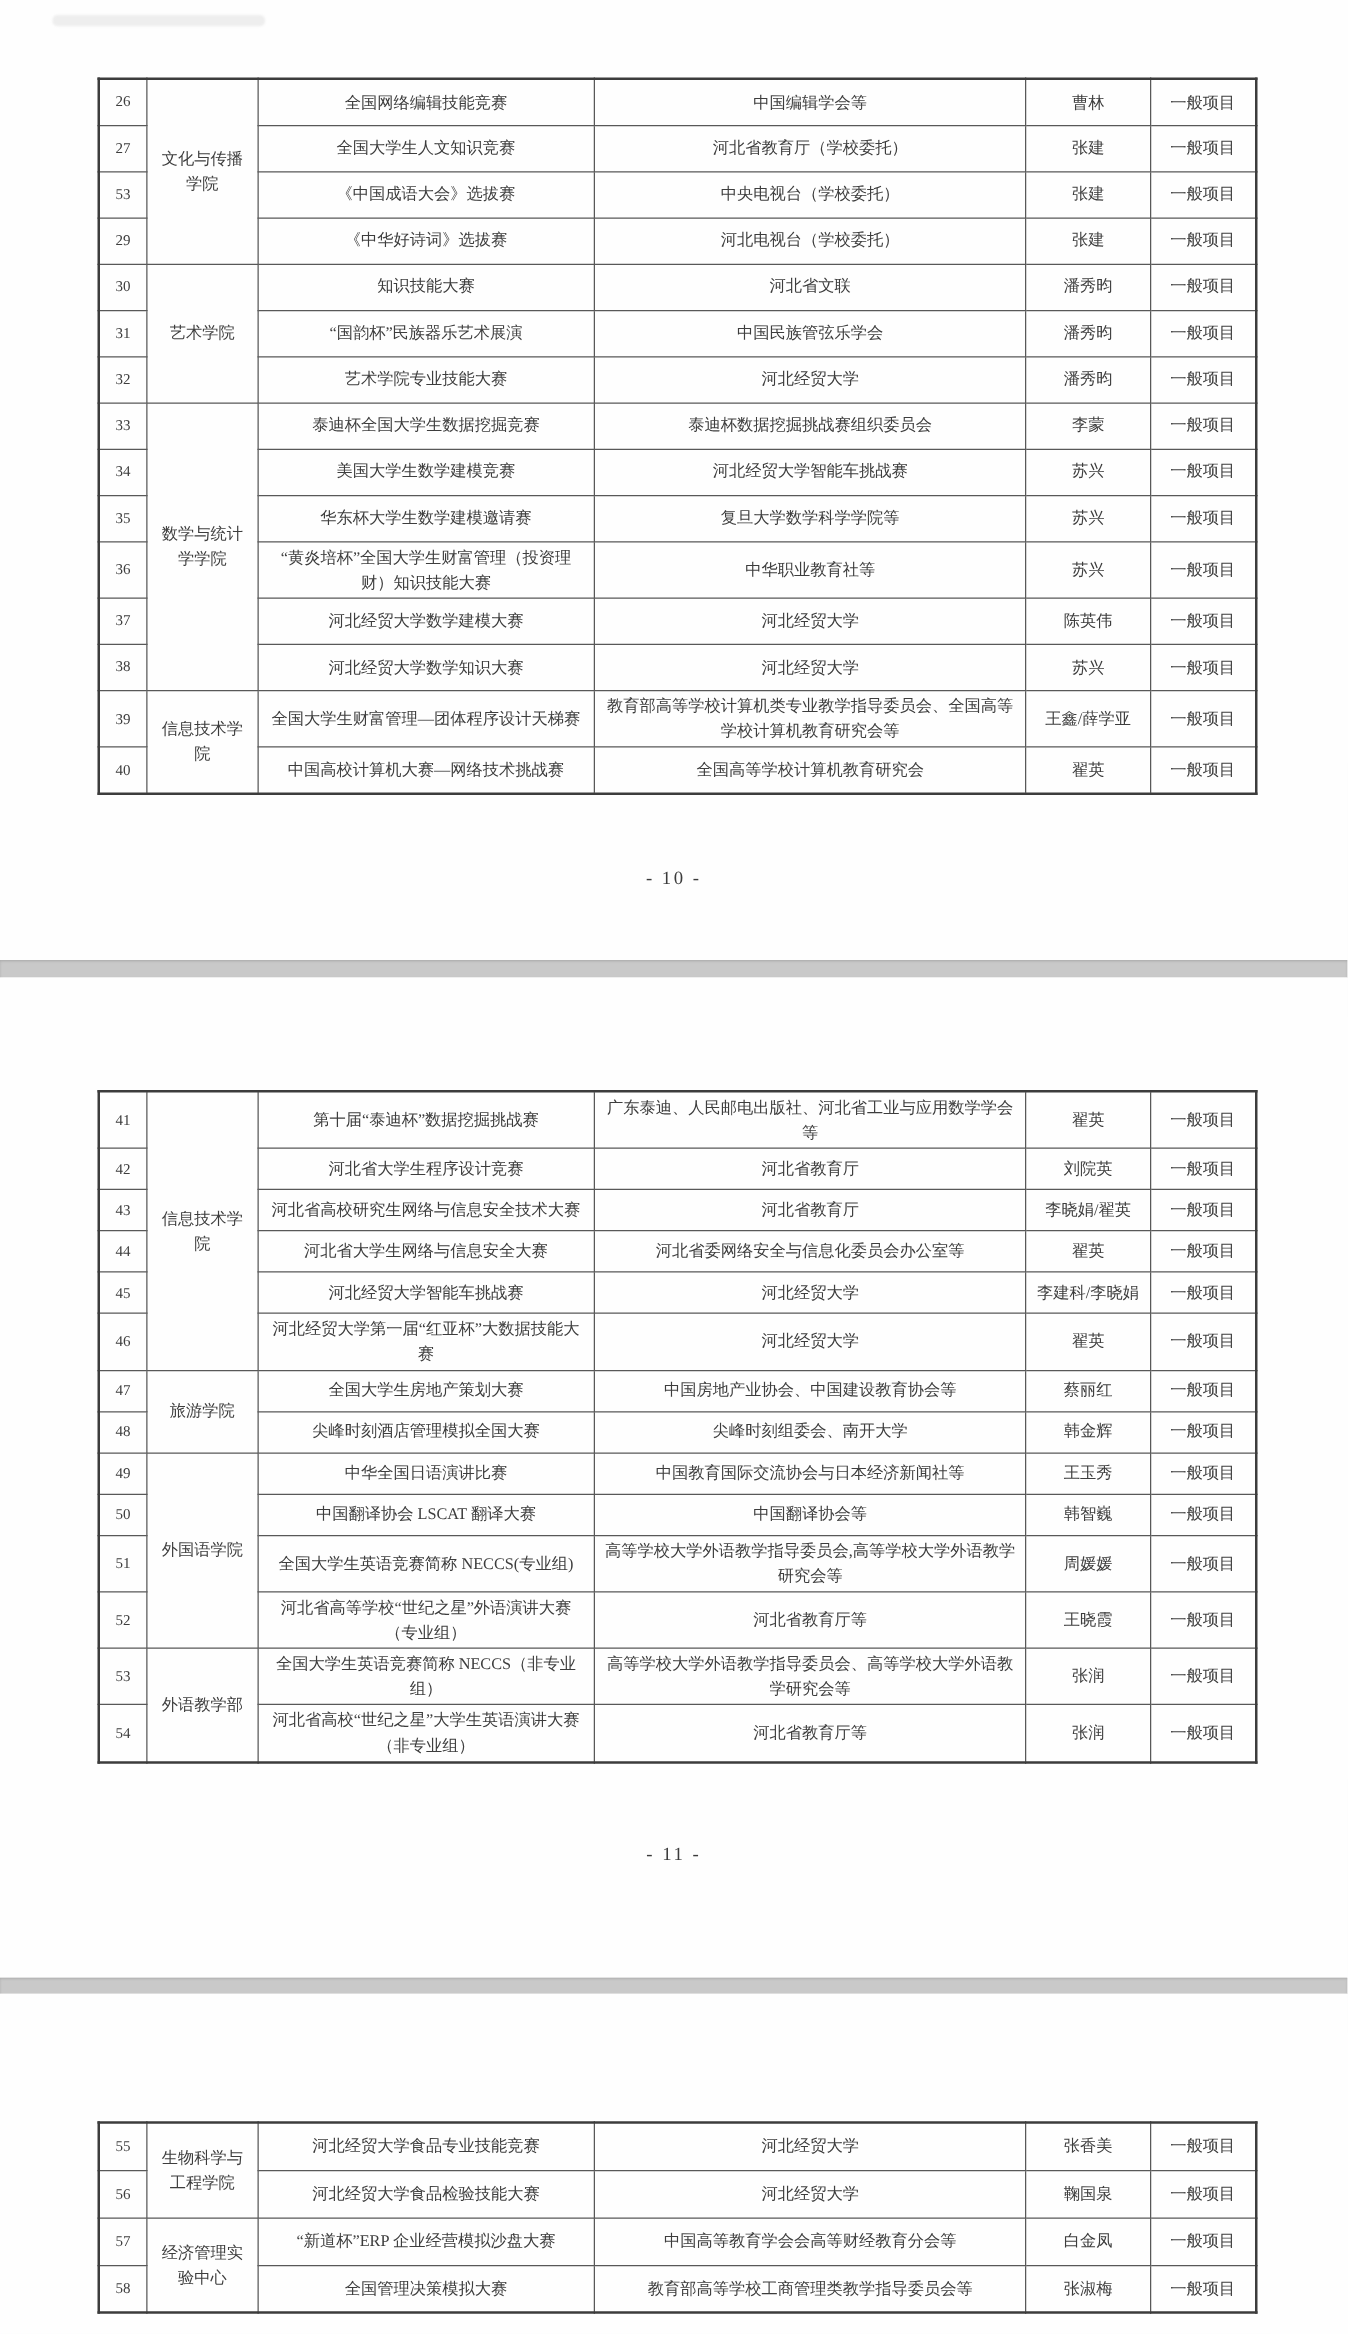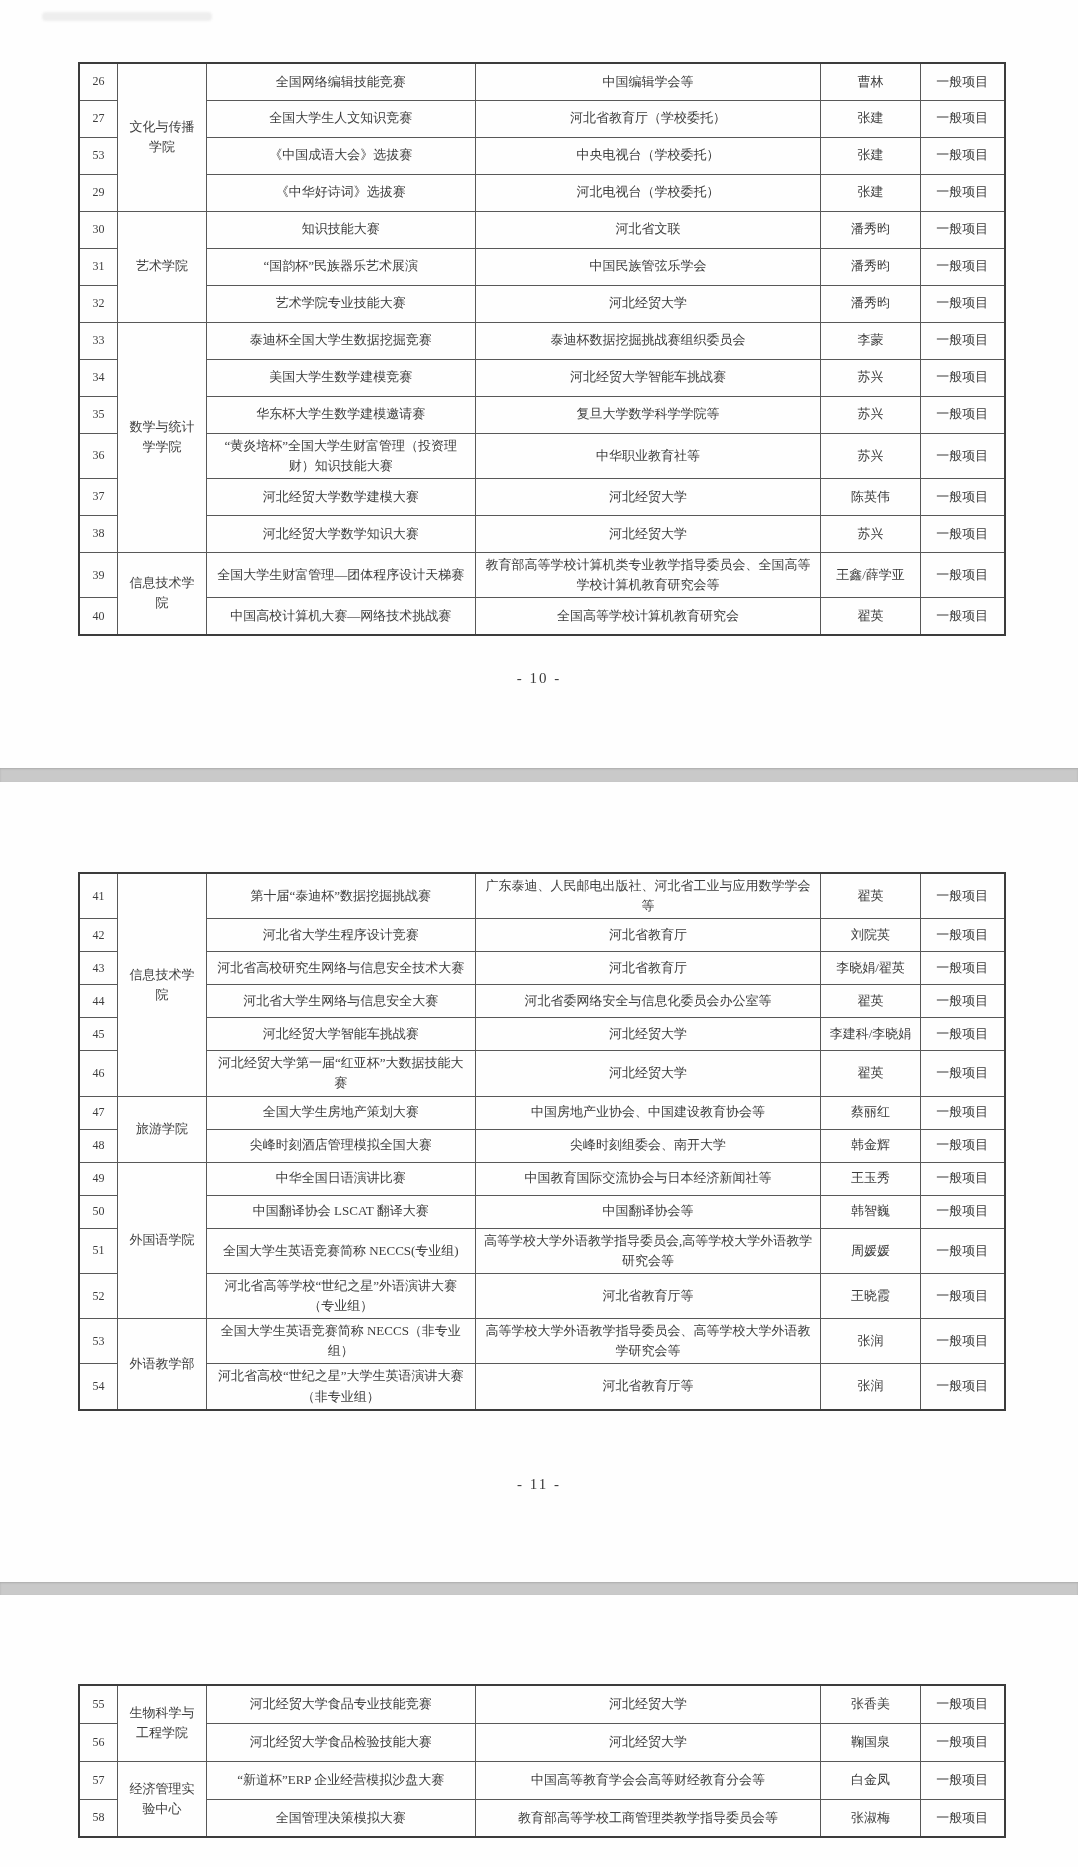--- a/index.html
+++ b/index.html
@@ -18,41 +18,41 @@
   #band-2{top:1582px;height:13px;}
   .scan-smudge{position:absolute;top:12px;left:42px;width:170px;height:9px;
     background:rgba(120,120,120,.12);border-radius:4px;filter:blur(1px);}
   table{
     border-collapse:collapse;table-layout:fixed;width:928px;
     position:absolute;left:78px;
     font-size:13px;color:#3d3d3d;border:2px solid #3c3c3c;
   }
   #table-10{top:62px;}
   #table-11{top:90px;}
-  #table-12{top:89px;padding-left:32px;}
+  #table-12{top:102px;padding-left:32px;}
   td{
     border:1px solid #585858;text-align:center;vertical-align:middle;
     padding:2px 7px;line-height:1.55;overflow:hidden;
     word-break:break-all;
   }
   #table-10 tr{height:37px;margin-top:28px;}
   #table-11 tr{height:33px;}
   #table-12 tr{height:38px;}
   .col-no{width:38px;}
   .col-college{width:88px;}
   .col-competition{width:266px;}
   .col-organizer{width:342px;}
   .col-leader{width:98px;}
   .col-type{width:84px;}
   td.col-no{font-size:12px;}
   .page-footer{
     position:absolute;left:0;width:1078px;text-align:center;
     font-size:15px;color:#3b3b3b;letter-spacing:2px;
   }
-  #footer-10{top:670px;}
+  #footer-10{top:695px;}
   #footer-11{top:694px;}
 </style>
 </head>
 <body>
 
 <div class="page" id="page-10">
   <div class="scan-smudge"></div>
   <table id="table-10">
     <colgroup>
       <col class="col-no">

